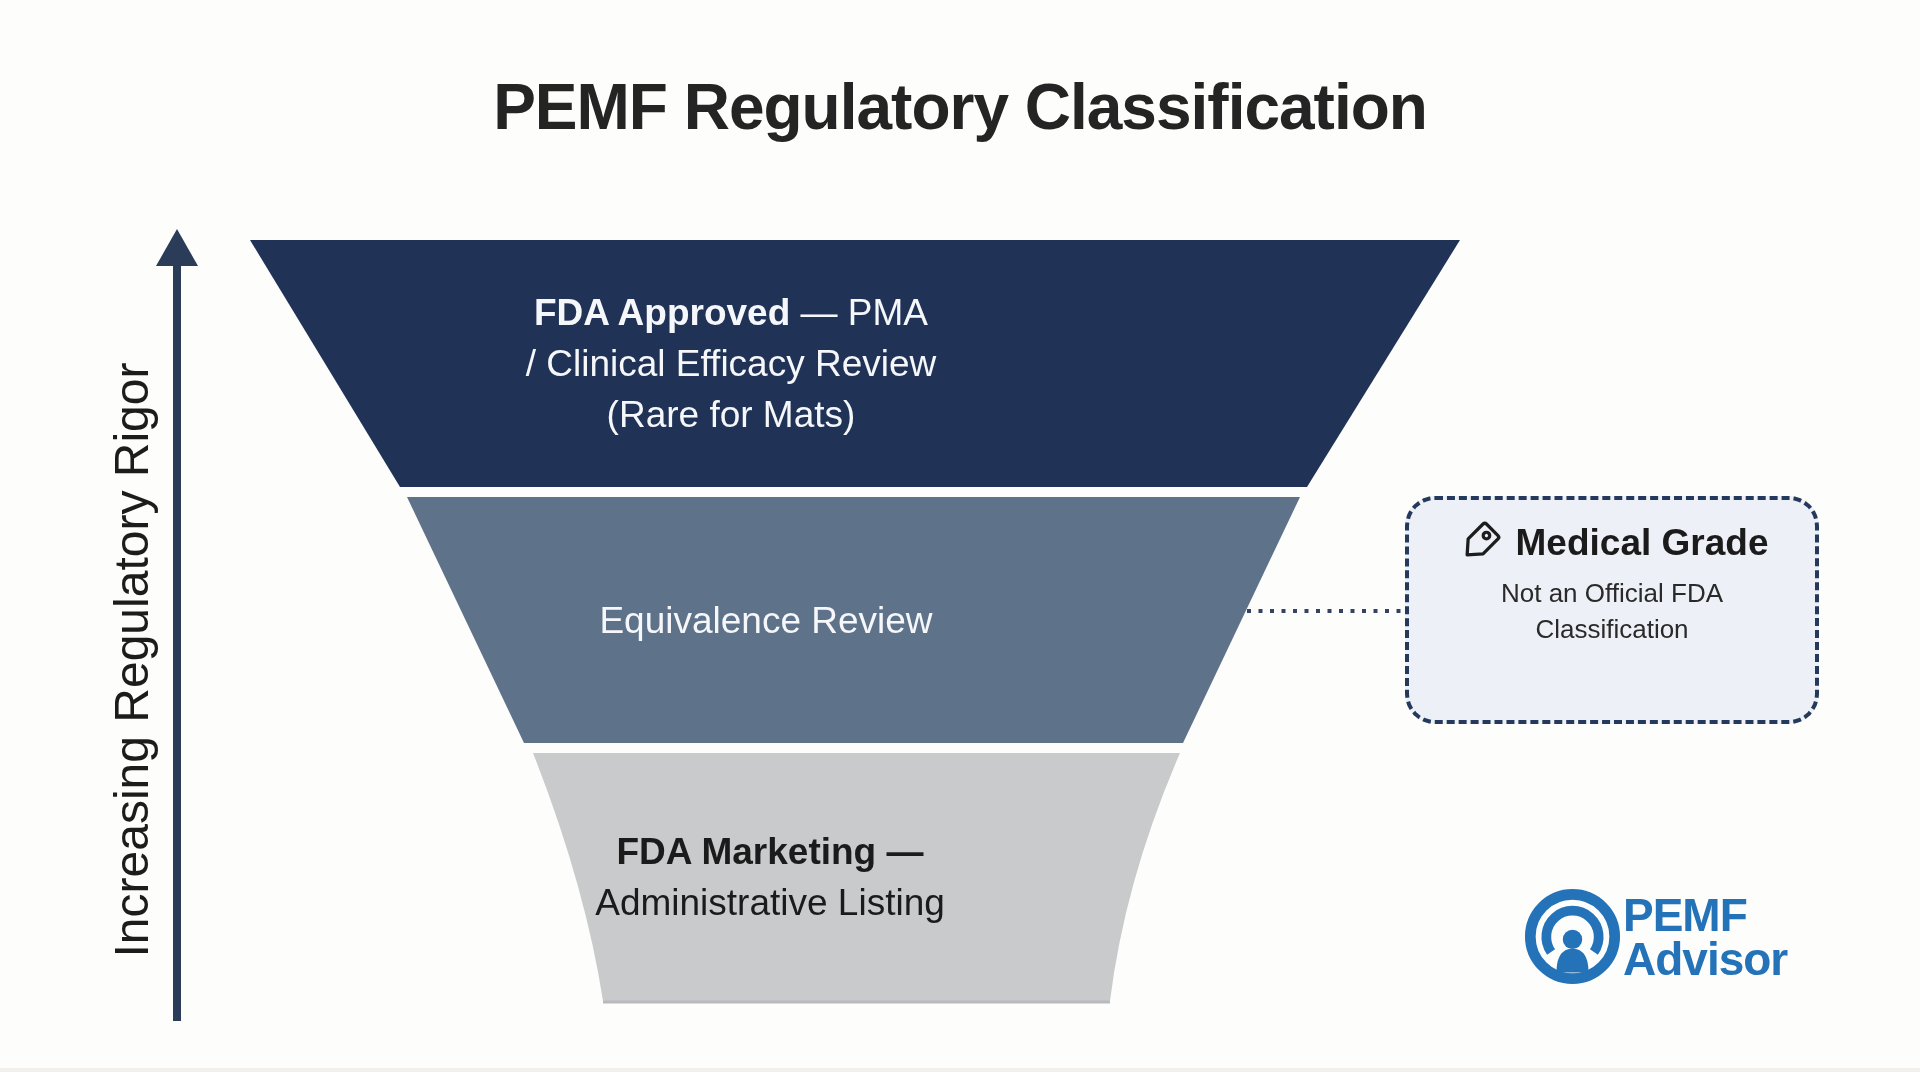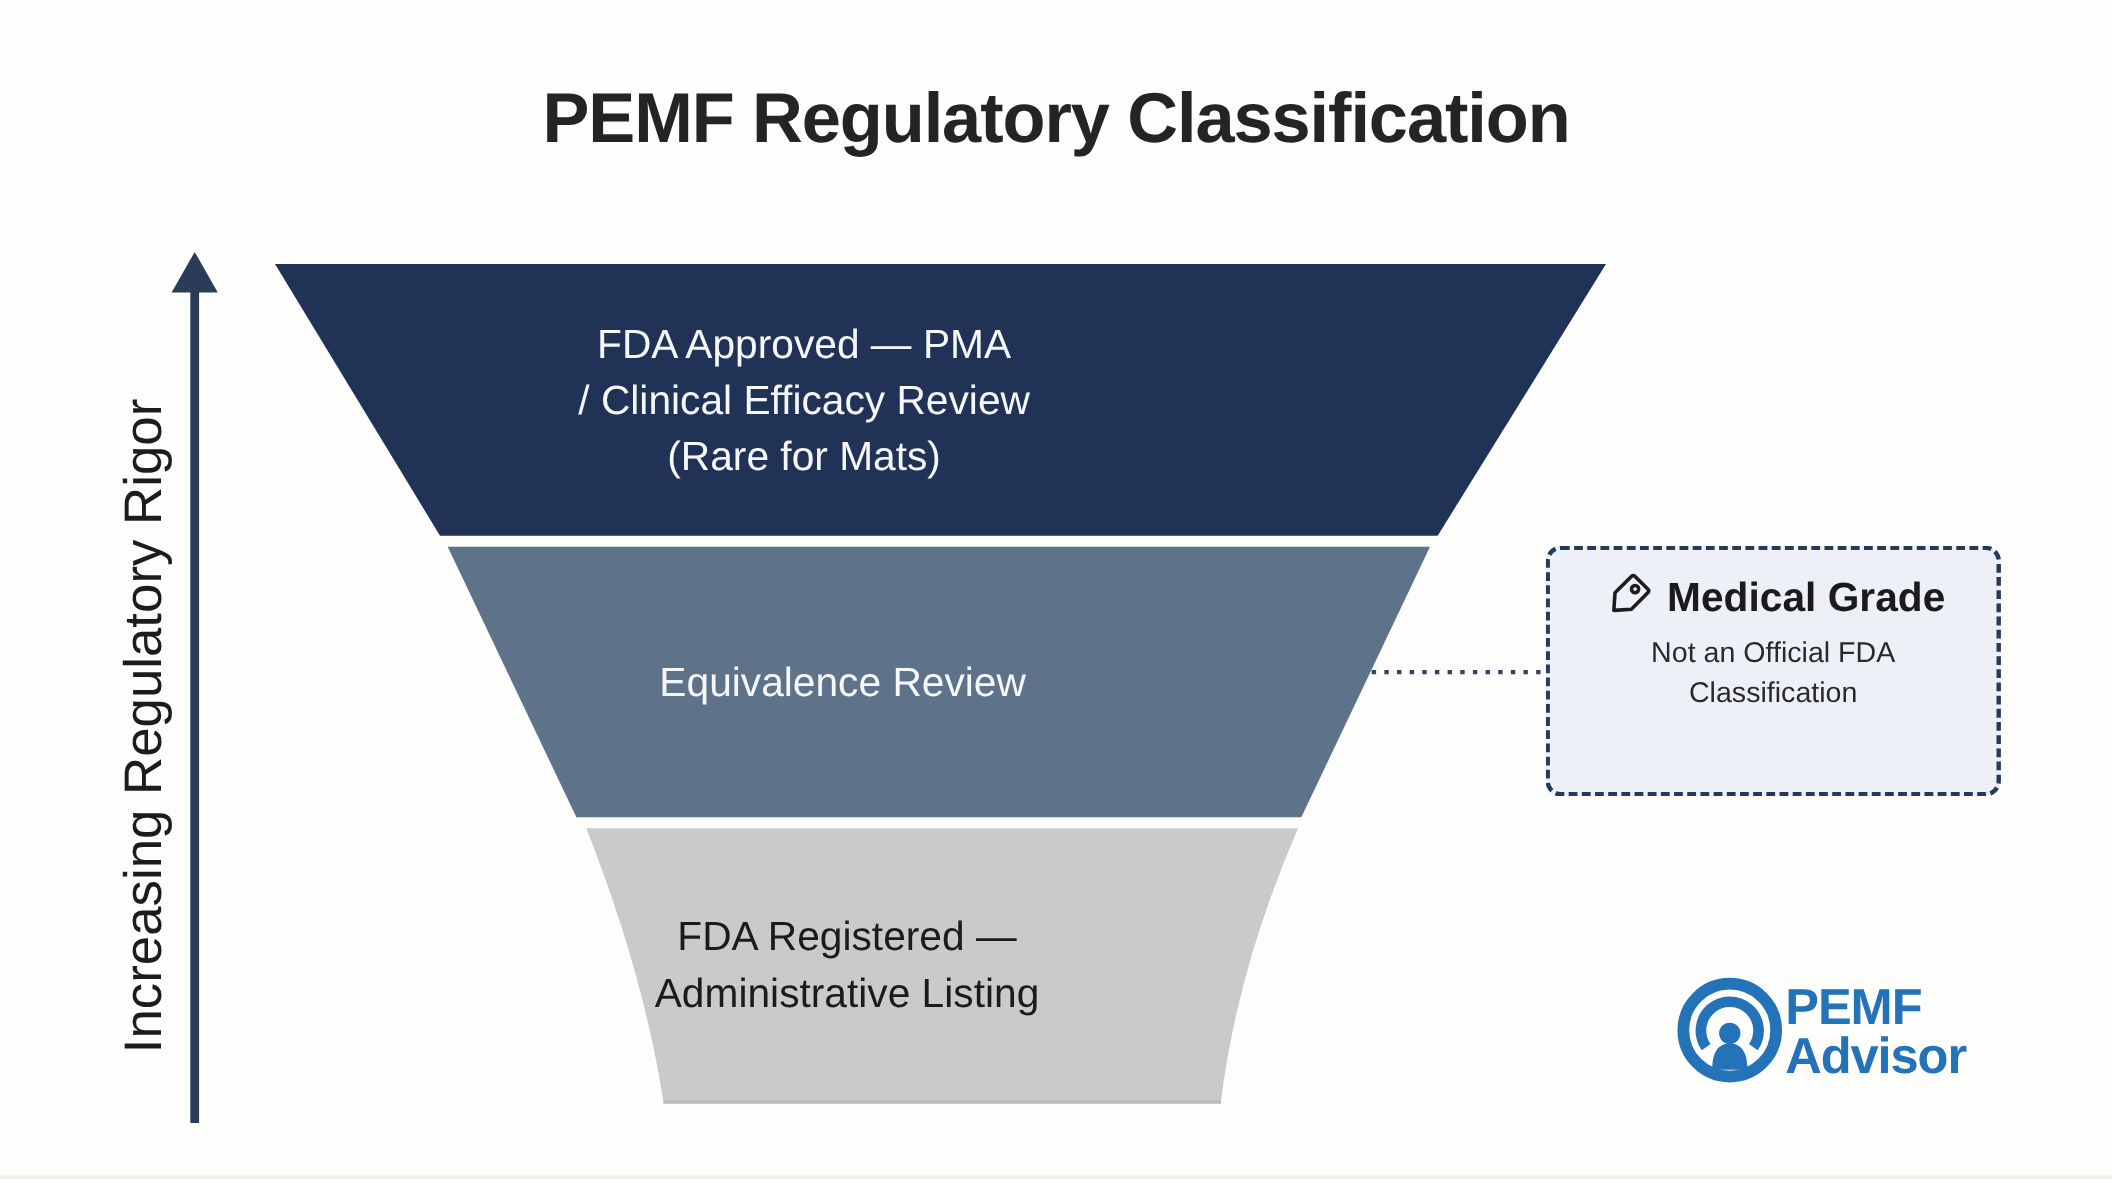--- a/index.html
+++ b/index.html
@@ -10,32 +10,32 @@
   .scene{position:absolute;left:0;top:0;width:1920px;height:1072px;}
   .title{
     position:absolute;top:70px;left:0;width:100%;margin:0;
     text-align:center;font-size:64px;font-weight:700;color:#242424;letter-spacing:-1px;
   }
   .tier-label{
     position:absolute;width:900px;display:flex;flex-direction:column;
     justify-content:center;align-items:center;text-align:center;
     font-size:37px;line-height:51px;font-weight:400;
   }
-  .tier-label .b{font-weight:400;}
+  .tier-label .b{font-weight:700;}
   .t1{left:281px;top:240px;height:247px;color:#f5f7fa;}
   .t2{left:316px;top:497px;height:246px;color:#f5f7fa;}
   .t3{left:320px;top:753px;height:248px;color:#1b1b1b;}
   .axis-label{
     position:absolute;left:131px;top:660px;
     transform:translate(-50%,-50%) rotate(-90deg);
     white-space:nowrap;font-size:48px;color:#1c1c1c;
   }
   .callout{
     position:absolute;left:1405px;top:496px;width:414px;height:228px;
-    box-sizing:border-box;border:4px dashed #24395c;border-radius:14px;
+    box-sizing:border-box;border:4px dashed #24395c;border-radius:30px;
     background:#edf0f6;display:flex;flex-direction:column;align-items:center;
     padding-top:20px;
   }
   .callout-header{display:flex;align-items:center;gap:14px;}
   .callout-header .tag{width:46px;height:46px;}
   .callout-title{font-size:37px;font-weight:700;color:#1b1b1b;}
   .callout-body{margin-top:9px;font-size:26px;line-height:36px;color:#2a2a2a;text-align:center;}
   .logo{position:absolute;left:1524px;top:888px;display:flex;align-items:center;gap:2px;}
   .logo-icon{width:97px;height:97px;}
   .logo-text{font-size:46px;font-weight:700;line-height:44px;color:#2472b8;letter-spacing:-1px;}
@@ -65,21 +65,21 @@
     <div><span class="b">FDA Approved</span><span> — PMA</span></div>
     <div>/ Clinical Efficacy Review</div>
     <div>(Rare for Mats)</div>
   </div>
 
   <div class="tier-label t2">
     <div>Equivalence Review</div>
   </div>
 
   <div class="tier-label t3">
-    <div><span class="b">FDA Registered —</span><span></span></div>
+    <div><span class="b">FDA Marketing —</span><span></span></div>
     <div>Administrative Listing</div>
   </div>
 
   <div class="axis-label">Increasing Regulatory Rigor</div>
 
   <aside class="callout">
     <div class="callout-header">
       <svg class="tag" viewBox="0 0 48 48">
         <g transform="rotate(-45 24 24)" fill="none" stroke-linejoin="round" stroke-linecap="round" stroke-width="3.4" stroke="#1d1d1d">
           <path d="M41 13 L19 13 L6.5 24 L19 35 L41 35 Q43.5 35 43.5 32.5 L43.5 15.5 Q43.5 13 41 13 Z"></path>

